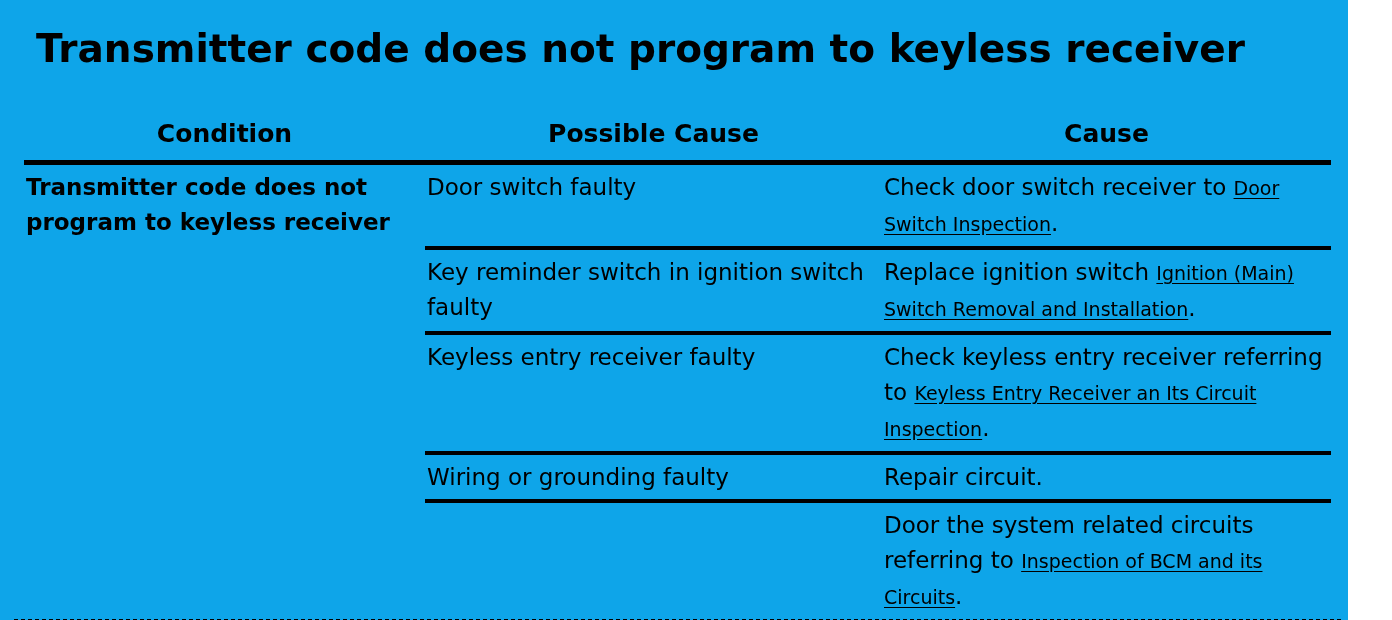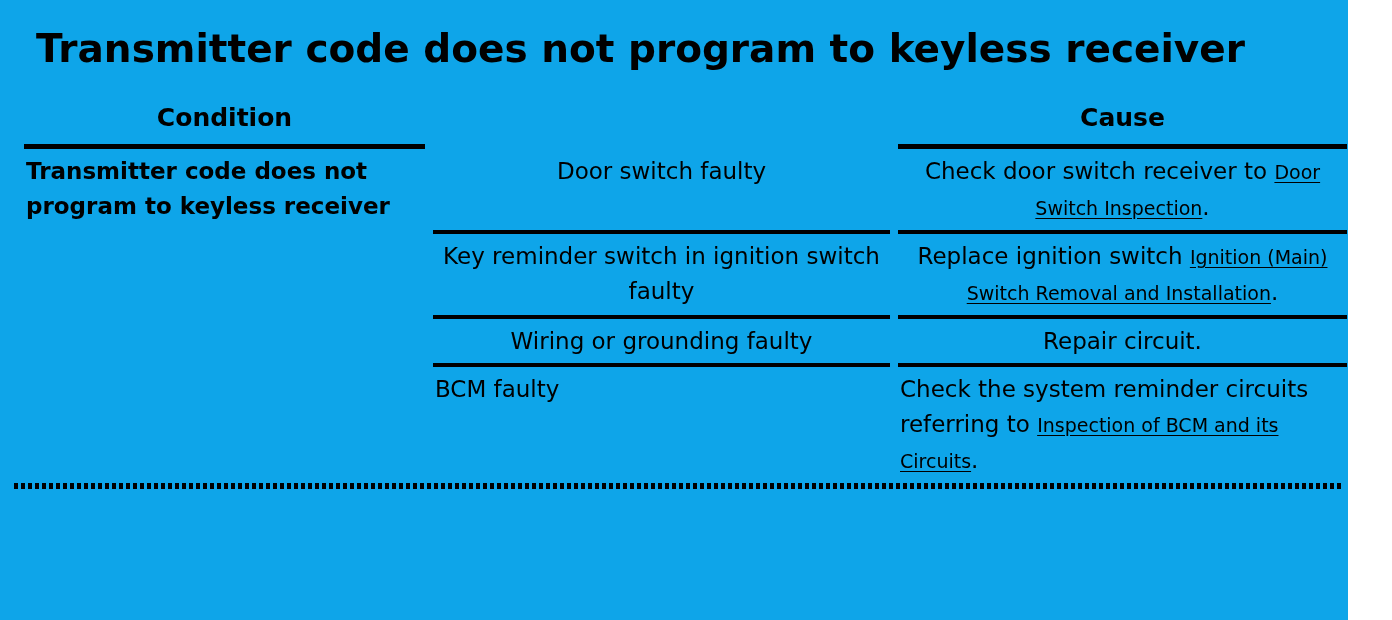--- a/index.html
+++ b/index.html
@@ -19,22 +19,21 @@
   .doc-title {
     margin: 26px 0 0 36px;
     font-size: 39px;
     font-weight: bold;
     letter-spacing: 0px;
     white-space: nowrap;
   }
   .trouble-table {
     display: grid;
     grid-template-columns: 401px 457px 449px;
-    column-gap: 8px;
-    margin: 32px 0 0 24px;
+    margin: 48px 0 0 24px;
     width: 1323px;
   }
   .th {
     font-size: 25px;
     font-weight: bold;
     text-align: center;
     padding-bottom: 12px;
     border-bottom: 5px solid #000;
   }
   .th-condition { grid-column: 1; grid-row: 1; }
@@ -54,21 +53,21 @@
     display: block;
     max-width: 372px;
   }
   .col-cause  { grid-column: 2; }
   .col-action { grid-column: 3; }
   .r1 { grid-row: 2; }
   .r2 { grid-row: 3; }
   .r3 { grid-row: 4; }
   .r4 { grid-row: 5; }
   .r5 { grid-row: 6; }
-  .rule-below { border-bottom: 4px solid #000; text-align: center; }
+  .rule-below { border-bottom: 4px solid #000; }
   .doc-link {
     font-size: 19px;
     color: #000000;
     text-decoration: underline;
     text-underline-offset: 3px;
     cursor: pointer;
   }
   .dashed-rule {
     margin: 0 7px 0 14px;
     height: 6px;
@@ -80,44 +79,48 @@
 </head>
 <body>
 
 <div class="page">
 
   <h1 class="doc-title">Transmitter code does not program to keyless receiver</h1>
 
   <div class="trouble-table">
 
     <div class="th th-condition">Condition</div>
+    <div class="th th-cause">Possible Cause</div>
     <div class="th th-action">Cause</div>
 
     <div class="cell condition-cell">
       <span class="condition-text">Transmitter code does not program to keyless receiver</span>
     </div>
 
     <div class="cell col-cause r1 rule-below">Door switch faulty</div>
     <div class="cell col-action r1 rule-below">
       <span>Check door switch receiver to </span><a class="doc-link">Door Switch Inspection</a><span>.</span>
     </div>
 
     <div class="cell col-cause r2 rule-below">Key reminder switch in ignition switch faulty</div>
     <div class="cell col-action r2 rule-below">
       <span>Replace ignition switch </span><a class="doc-link">Ignition (Main) Switch Removal and Installation</a><span>.</span>
     </div>
 
+    <div class="cell col-cause r3 rule-below">Keyless entry receiver faulty</div>
+    <div class="cell col-action r3 rule-below">
+      <span>Check keyless entry receiver referring to </span><a class="doc-link">Keyless Entry Receiver an Its Circuit Inspection</a><span>.</span>
+    </div>
 
     <div class="cell col-action r4 rule-below">
       <span>Repair circuit.</span>
     </div>
     <div class="cell col-cause r4 rule-below">Wiring or grounding faulty</div>
 
-    <div class="cell col-cause r5">BCM faulty</div>
     <div class="cell col-action r5">
-      <span>Check the system reminder circuits referring to </span><a class="doc-link">Inspection of BCM and its Circuits</a><span>.</span>
+      <span>Door the system related circuits referring to </span><a class="doc-link">Inspection of BCM and its Circuits</a><span>.</span>
     </div>
 
   </div>
 
   <div class="dashed-rule"></div>
 
 </div>
 
 </body></html>

